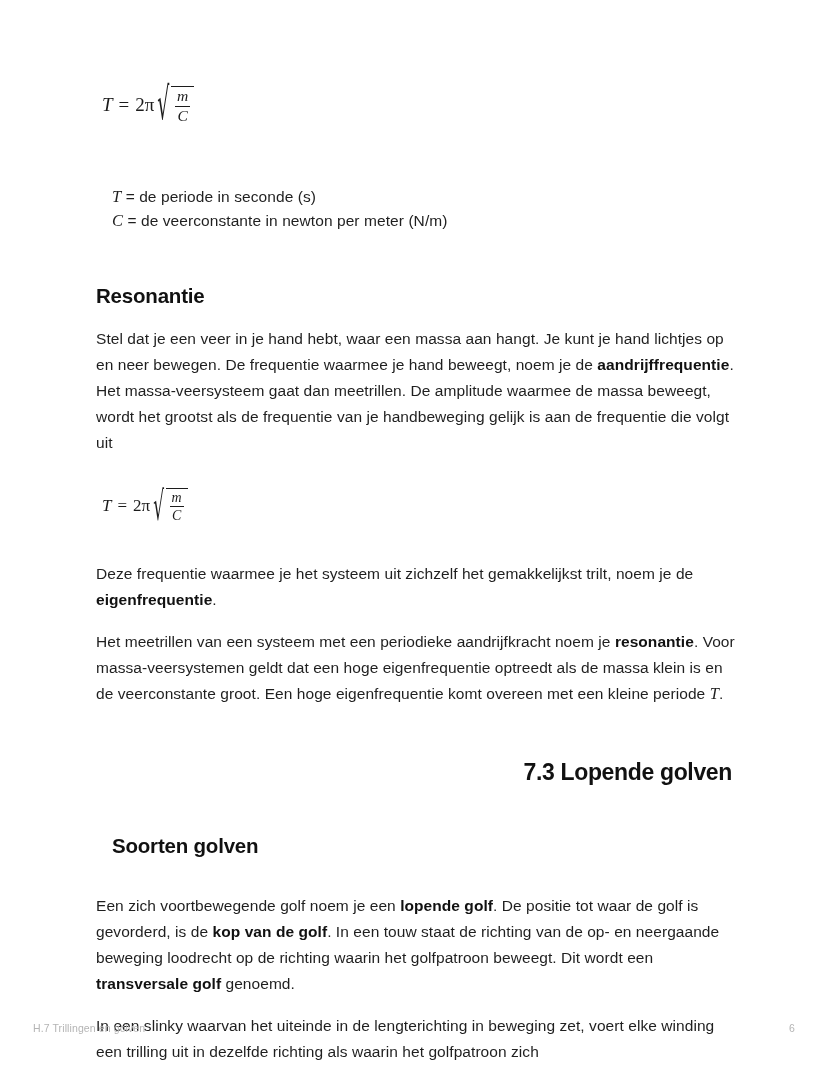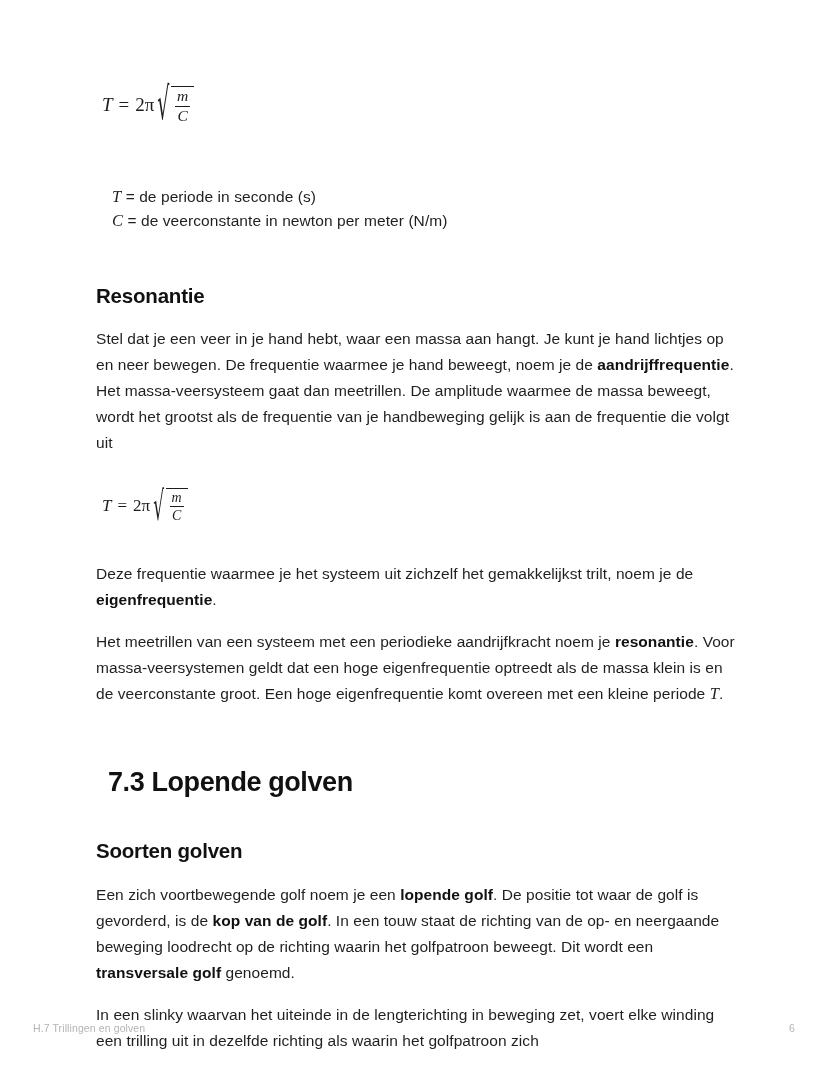--- a/index.html
+++ b/index.html
@@ -109,40 +109,41 @@
     letter-spacing: 0.005em;
   }
   .legend .sym {
     font-family: "Liberation Serif", "DejaVu Serif", serif;
     font-style: italic;
     font-size: 16.5px;
   }
 
   
   h1.sect {
-    font-size: 27px;
+    font-size: 23px;
     font-weight: 700;
     line-height: 1.25;
-    margin: 12px;
+    margin: 4px;
     letter-spacing: -0.015em;
     color: #111111;
+    text-align: right;
   }
   h2.sub {
     font-size: 20.5px;
     font-weight: 700;
     line-height: 1.3;
     margin: 0;
     letter-spacing: -0.01em;
     color: #111111;
   }
   h3.sub2 {
     font-size: 20.5px;
     font-weight: 700;
     line-height: 1.3;
-    margin: 0;
+    margin: 16px;
     letter-spacing: -0.01em;
     color: #111111;
   }
 
   
   p.body {
     font-size: 15.5px;
     line-height: 26px;
     margin: 0;
     color: #1f1f1f;

